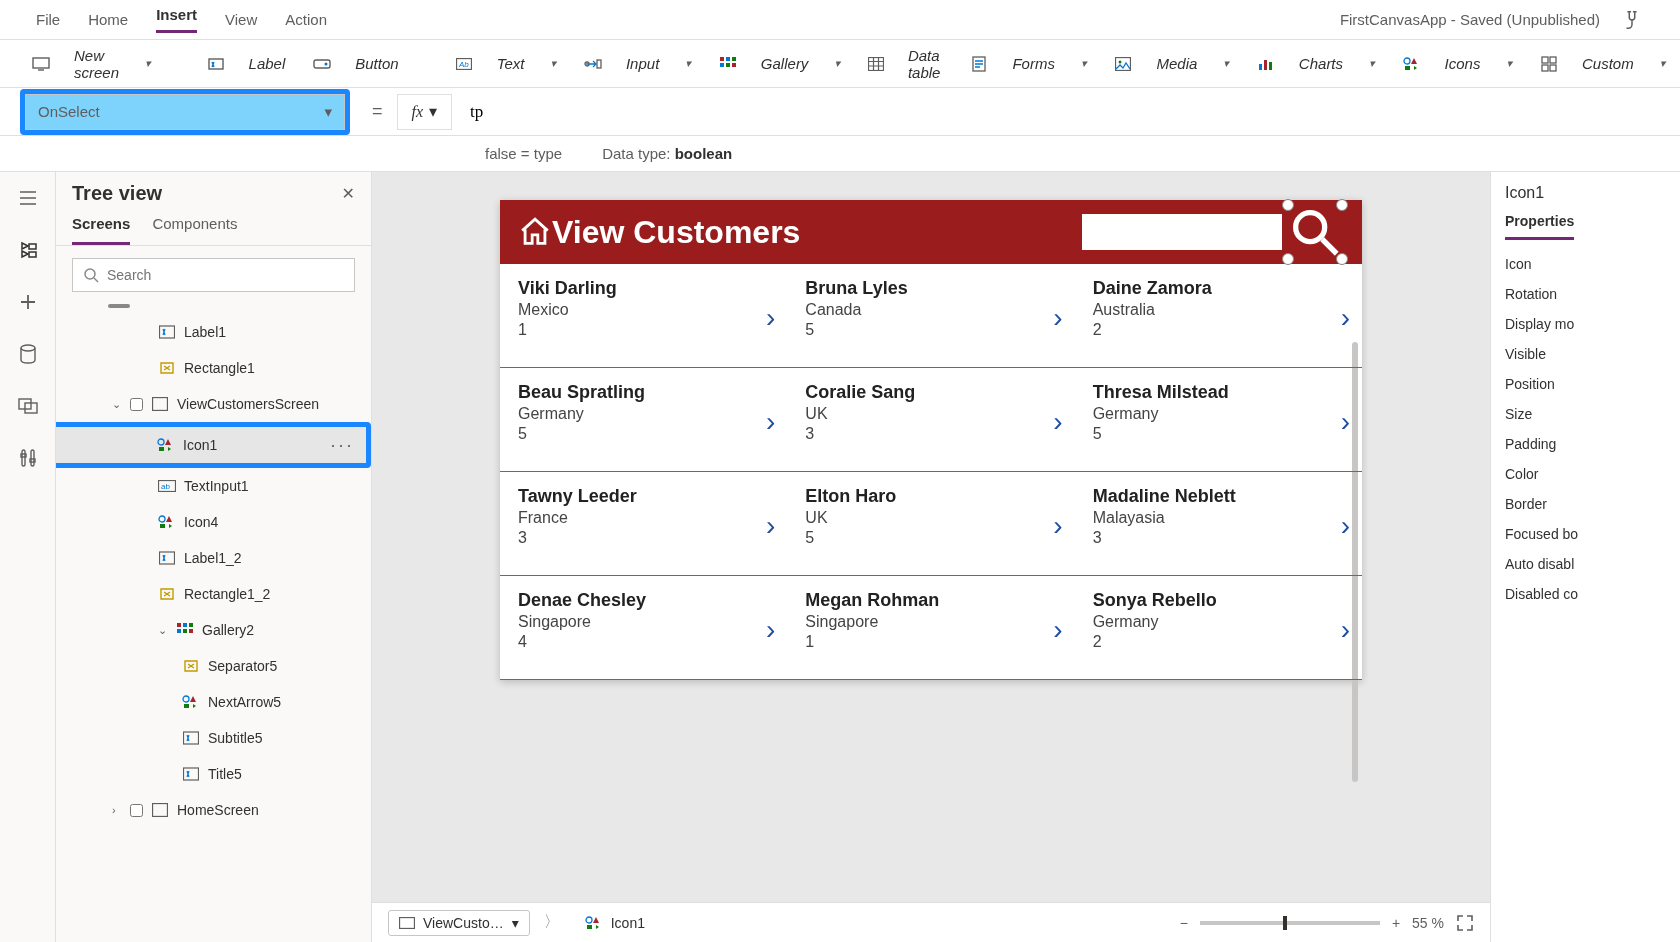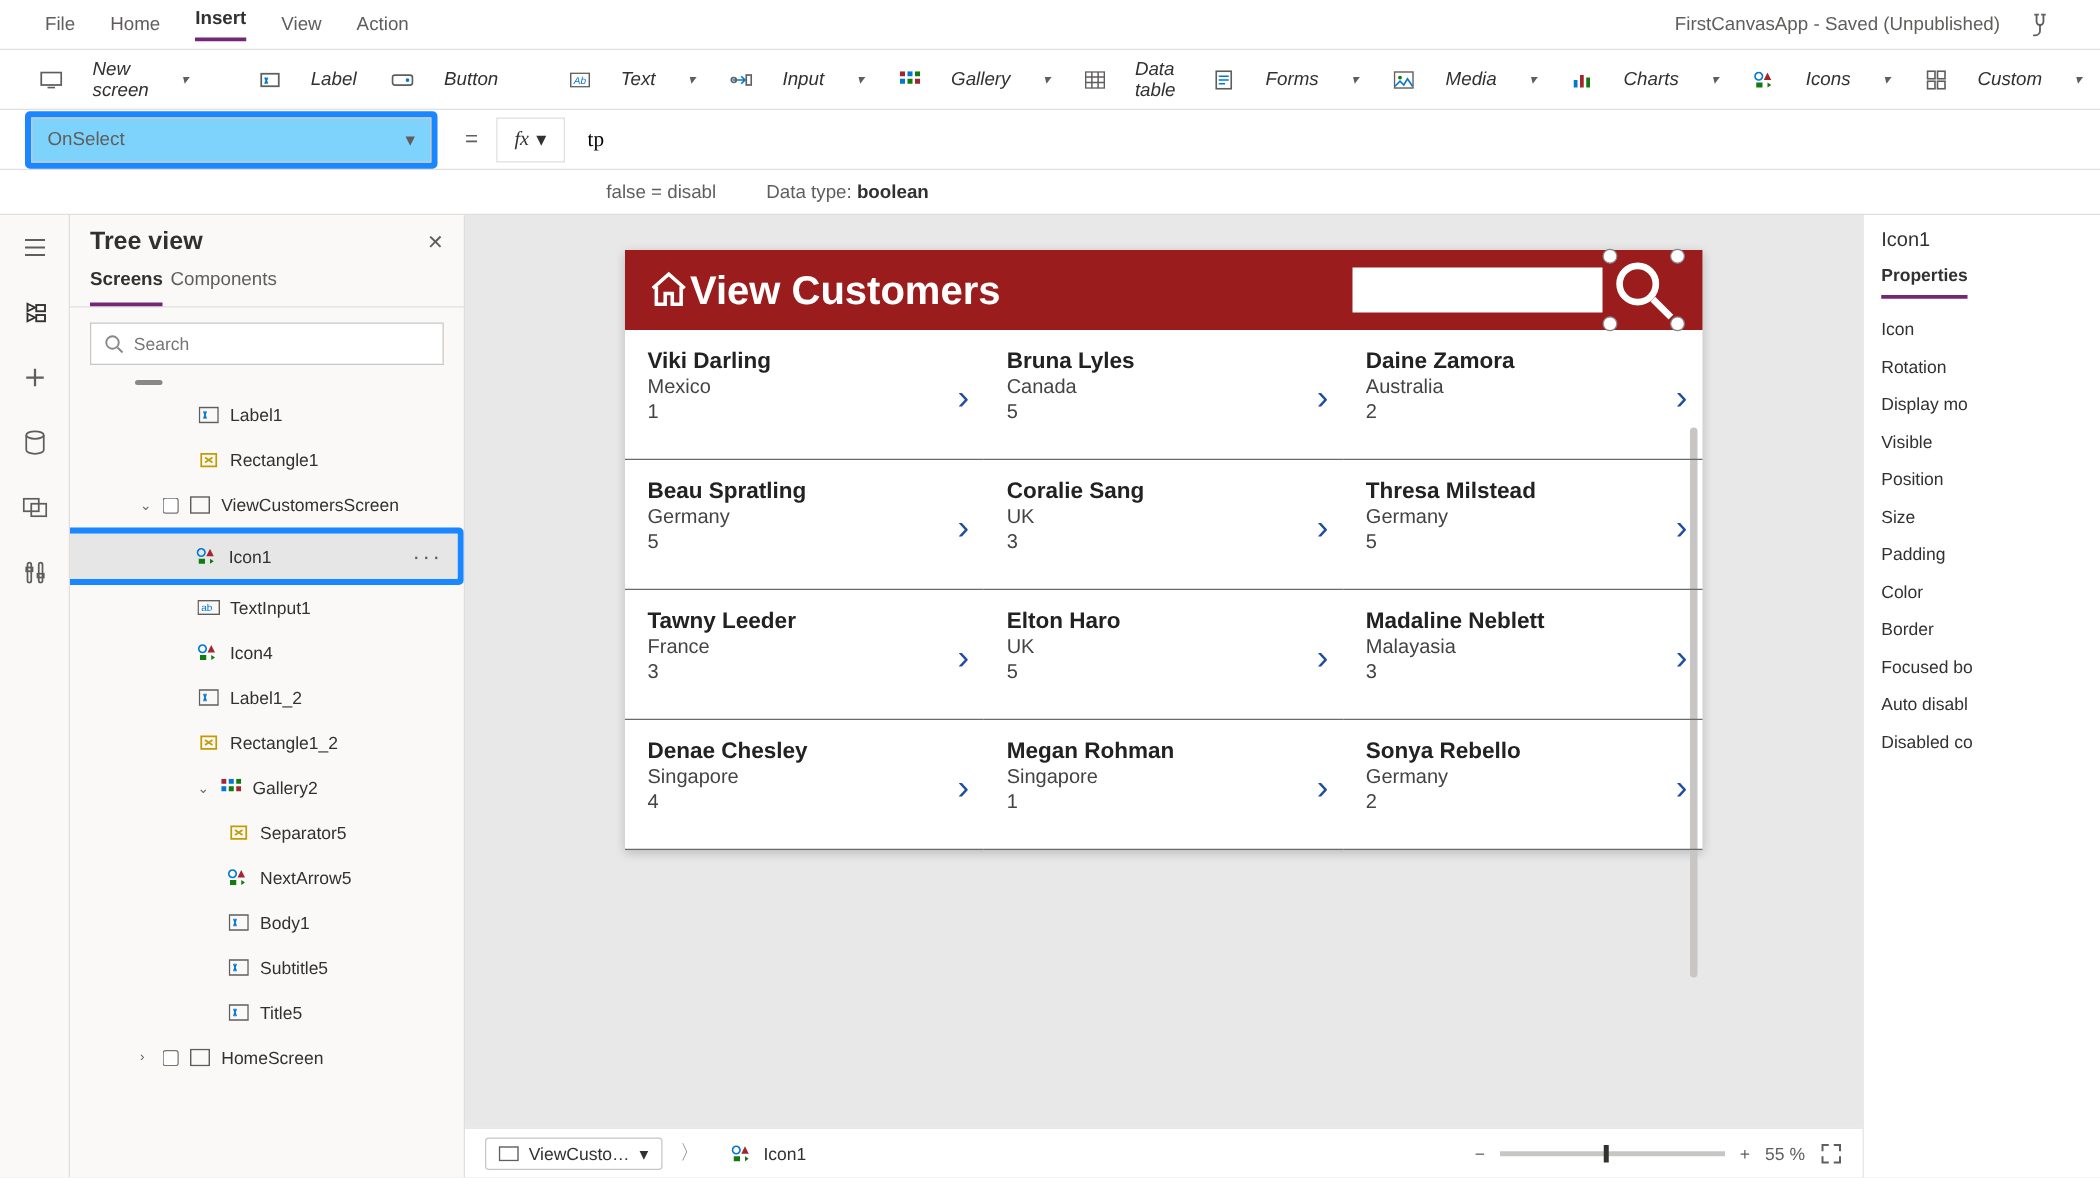--- a/index.html
+++ b/index.html
@@ -32,21 +32,21 @@
 
 
 .main { display: flex; height: calc(942px - 40px - 48px - 48px - 36px); }
 .leftrail { width: 56px; border-right: 1px solid #e1dfdd; display: flex; flex-direction: column; align-items: center; padding-top: 14px; gap: 28px; background: #faf9f8; }
 .rail-btn { width: 24px; height: 24px; display: flex; align-items: center; justify-content: center; cursor: pointer; color: #605e5c; }
 
 .treeview { width: 316px; border-right: 1px solid #e1dfdd; background: #faf9f8; display: flex; flex-direction: column; position: relative; }
 .tv-header { display: flex; align-items: center; justify-content: space-between; padding: 10px 16px 6px 16px; }
 .tv-header h2 { font-size: 20px; font-weight: 600; }
 .tv-close { cursor: pointer; color: #605e5c; font-size: 16px; }
-.tv-tabs { display: flex; gap: 6px; padding: 4px 16px 0 16px; border-bottom: 1px solid #e1dfdd; }
+.tv-tabs { display: flex; gap: 22px; padding: 4px 16px 0 16px; border-bottom: 1px solid #e1dfdd; }
 .tv-tab { font-size: 15px; padding-bottom: 10px; cursor: pointer; color: #605e5c; }
 .tv-tab.active { color: #323130; font-weight: 600; border-bottom: 3px solid #742774; }
 .tv-search { margin: 12px 16px; height: 34px; border: 1px solid #c8c6c4; display: flex; align-items: center; padding: 0 10px; gap: 8px; background: #fff; }
 .tv-search input { border: none; outline: none; flex: 1; font-size: 14px; background: transparent; }
 .collapse-bar { margin: 0 16px 6px 52px; width: 22px; height: 4px; background: #8a8886; border-radius: 2px; }
 
 .tree-list { flex: 1; overflow-y: auto; padding-bottom: 8px; }
 .tree-item { display: flex; align-items: center; height: 36px; font-size: 14px; cursor: pointer; padding-right: 12px; }
 .tree-item .ti-icon { width: 18px; height: 18px; margin-right: 8px; display: inline-flex; align-items: center; justify-content: center; }
 .tree-item.selected { background: #e6e6e6; }
@@ -256,21 +256,21 @@
     </div>
   </div>
   <span class="eq">=</span>
   <div class="fx-box">
     <span class="fx">fx</span>
     <span class="chev">▾</span>
   </div>
   <input class="formula-input" value="tp" style="">
 </div>
 <div class="formula-hint">
-  <span>false  =  disabl</span>
+  <span>false  =  type</span>
   <span><span>Data type: </span><b>boolean</b></span>
 </div>
 
 <div class="main">
 
   <div class="leftrail">
     <div class="rail-btn">
         <svg width="18" height="14" viewBox="0 0 18 14" stroke="#605e5c" stroke-width="1.6">
           <path d="M1 1h16M1 7h16M1 13h16"></path>
         </svg>
@@ -440,29 +440,20 @@
           </span>
           <span>NextArrow5</span>
         </div>
         <div class="tree-item depth2">
           <span class="ti-icon">
             <svg width="16" height="14" viewBox="0 0 16 14" fill="none" stroke="#605e5c" stroke-width="1.2">
               <rect x="0.5" y="1" width="15" height="12"></rect>
               <path d="M4 4l2 6m0-6l-2 6" stroke="#0078d4"></path>
             </svg>
           </span>
-          <span>Body1</span>
-        </div>
-        <div class="tree-item depth2">
-          <span class="ti-icon">
-            <svg width="16" height="14" viewBox="0 0 16 14" fill="none" stroke="#605e5c" stroke-width="1.2">
-              <rect x="0.5" y="1" width="15" height="12"></rect>
-              <path d="M4 4l2 6m0-6l-2 6" stroke="#0078d4"></path>
-            </svg>
-          </span>
           <span>Subtitle5</span>
         </div>
         <div class="tree-item depth2">
           <span class="ti-icon">
             <svg width="16" height="14" viewBox="0 0 16 14" fill="none" stroke="#605e5c" stroke-width="1.2">
               <rect x="0.5" y="1" width="15" height="12"></rect>
               <path d="M4 4l2 6m0-6l-2 6" stroke="#0078d4"></path>
             </svg>
           </span>
           <span>Title5</span>

